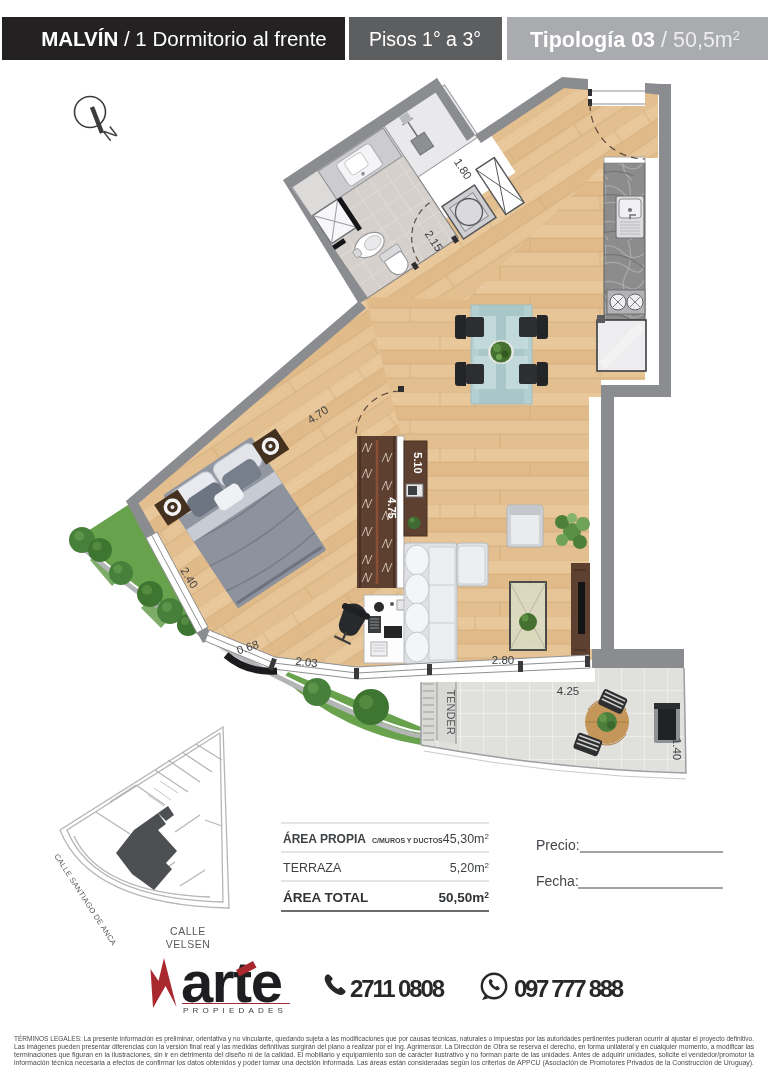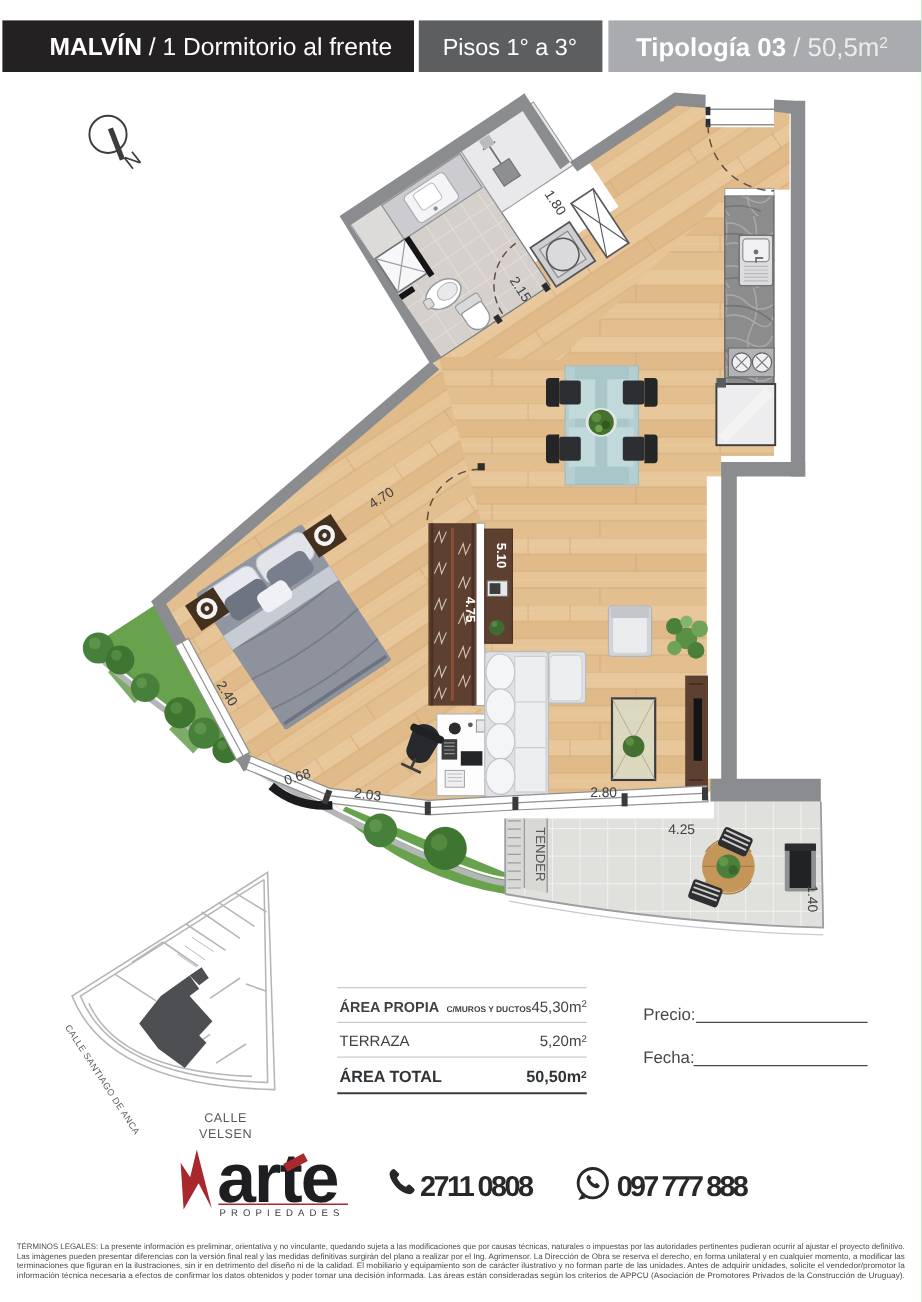--- a/index.html
+++ b/index.html
@@ -1,17 +1,17 @@
 <!DOCTYPE html>
 <html><head>
 <meta charset="utf-8">
 <style>
 html,body{margin:0;padding:0;background:#fff;}
 *{font-family:"Liberation Sans", sans-serif;}
-#page{position:relative;width:768px;height:1085px;overflow:hidden;background:#22c55e;}
+#page{position:relative;width:768px;height:1085px;overflow:hidden;background:#bef264;}
 </style>
 </head>
 <body>
 <div id="page">
 <svg width="768" height="1085" viewBox="0 0 768 1085" xmlns="http://www.w3.org/2000/svg">
 <defs>
 <pattern id="woodh" width="190" height="56" patternUnits="userSpaceOnUse">
   <rect width="190" height="56" fill="#e5c294"></rect>
   <rect y="0" width="190" height="14" fill="#e8c79b"></rect>
   <rect y="14" width="190" height="14" fill="#e1ba89"></rect>

